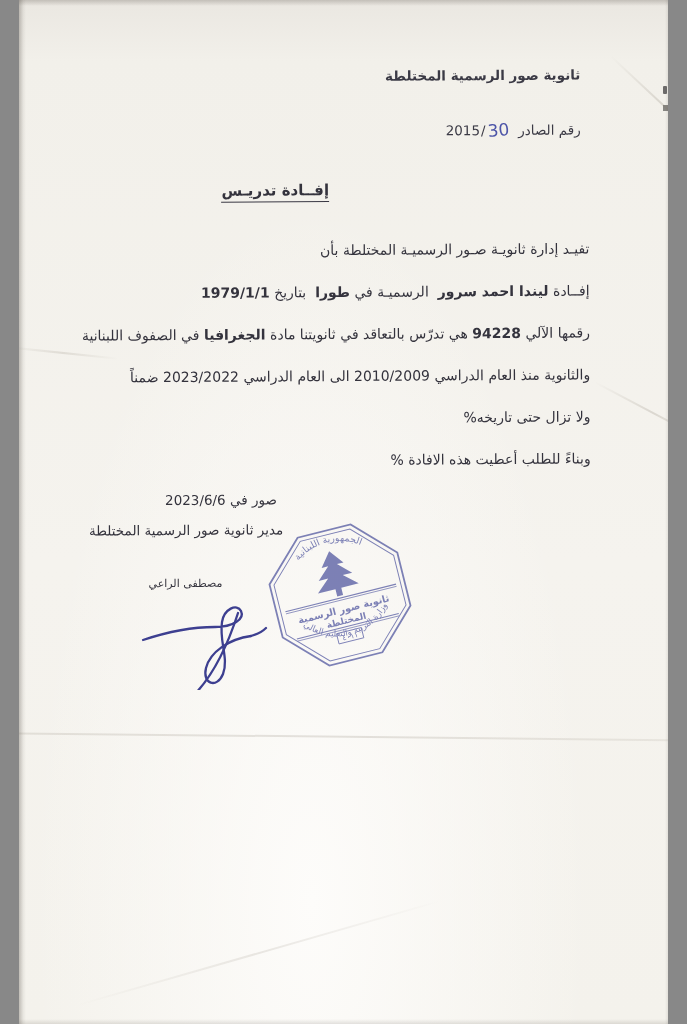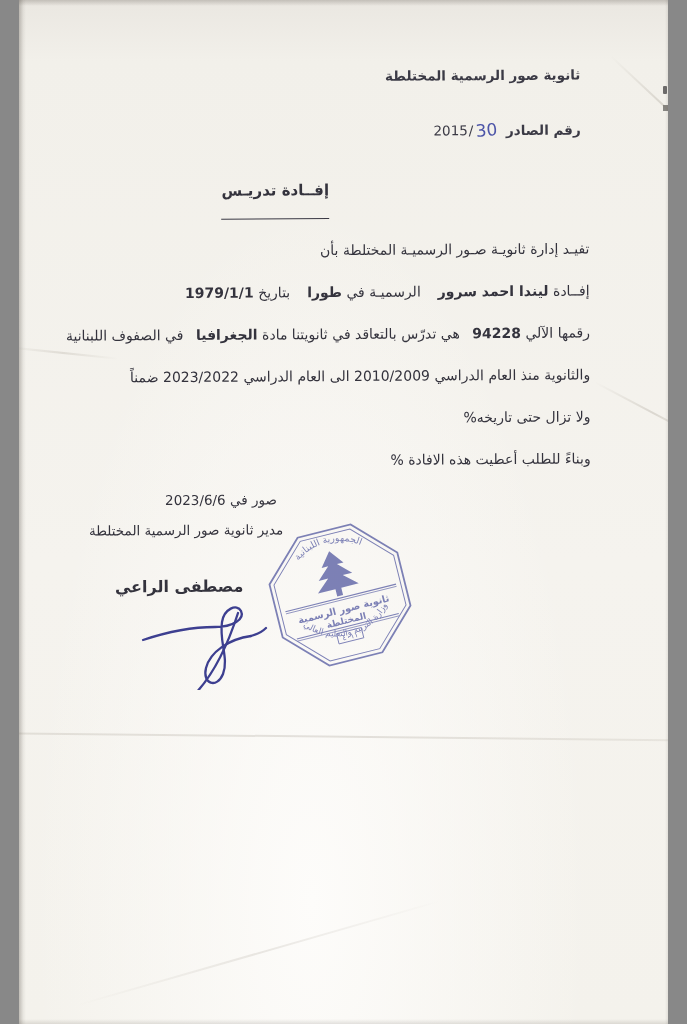--- a/index.html
+++ b/index.html
@@ -26,31 +26,31 @@
   .cr1{left:573px;top:103px;width:140px;transform:rotate(43deg);}
   .cr2{left:568px;top:412px;width:132px;transform:rotate(28deg);}
   .cr3{left:-12px;top:352px;width:112px;transform:rotate(6deg);opacity:.8;}
   .cr4{left:0;top:736px;width:687px;transform:rotate(.6deg);background:linear-gradient(90deg,rgba(128,118,103,.16),rgba(128,118,103,.20),rgba(128,118,103,.10));}
   .cr5{left:50px;top:952px;width:380px;transform:rotate(-16deg);opacity:.7;}
   
   .school{position:absolute;top:68px;right:85px;font-size:13.5px;font-weight:700;color:#3b3a45;direction:rtl;white-space:pre;}
   .ref{position:absolute;top:123px;right:85px;font-size:13.5px;direction:ltr;white-space:pre;color:#3b3a45;}
   .ref .sep{margin-left:1px;}
   .ref .hand{display:inline-block;color:#4d55a8;font-size:17px;line-height:13px;margin:0 5px 0 2px;transform:rotate(-5deg) translateY(1px);font-weight:400;}
-  .ref .lbl{font-weight:700;margin-left:4px;}
+  .ref .lbl{font-weight:400;margin-left:4px;}
   
-  .title{position:absolute;top:181px;right:337px;font-size:15px;font-weight:700;direction:rtl;border-bottom:1.6px solid #3a3944;padding-bottom:19px;white-space:pre;}
+  .title{position:absolute;top:181px;right:337px;font-size:15px;font-weight:700;direction:rtl;border-bottom:1.6px solid #3a3944;padding-bottom:2px;white-space:pre;}
   
   .body{position:absolute;top:240px;right:77px;left:40px;direction:rtl;text-align:right;}
   .body p{margin:0 0 22px 0;line-height:20px;font-size:14px;white-space:pre;}
-  .body b{font-weight:700;margin-left:8px;}
+  .body b{font-weight:700;}
   
   .place-date{position:absolute;top:491px;left:96px;width:162px;font-size:13.5px;direction:rtl;white-space:pre;}
   .principal{position:absolute;top:521px;left:46px;width:242px;text-align:center;font-size:13.5px;direction:rtl;white-space:pre;}
-  .signatory{position:absolute;top:576px;left:108px;width:116px;text-align:center;font-size:16px;direction:rtl;white-space:pre;font-weight:bold;}
+  .signatory{position:absolute;top:576px;left:108px;width:116px;text-align:center;font-size:11px;direction:rtl;white-space:pre;}
   
   .stamp{position:absolute;left:246px;top:520px;width:150px;height:150px;transform:rotate(-14deg);opacity:.85;mix-blend-mode:multiply;}
   
   .sig{position:absolute;left:116px;top:590px;width:150px;height:100px;}
 </style>
 </head>
 <body>
 
 <div class="page">
 

